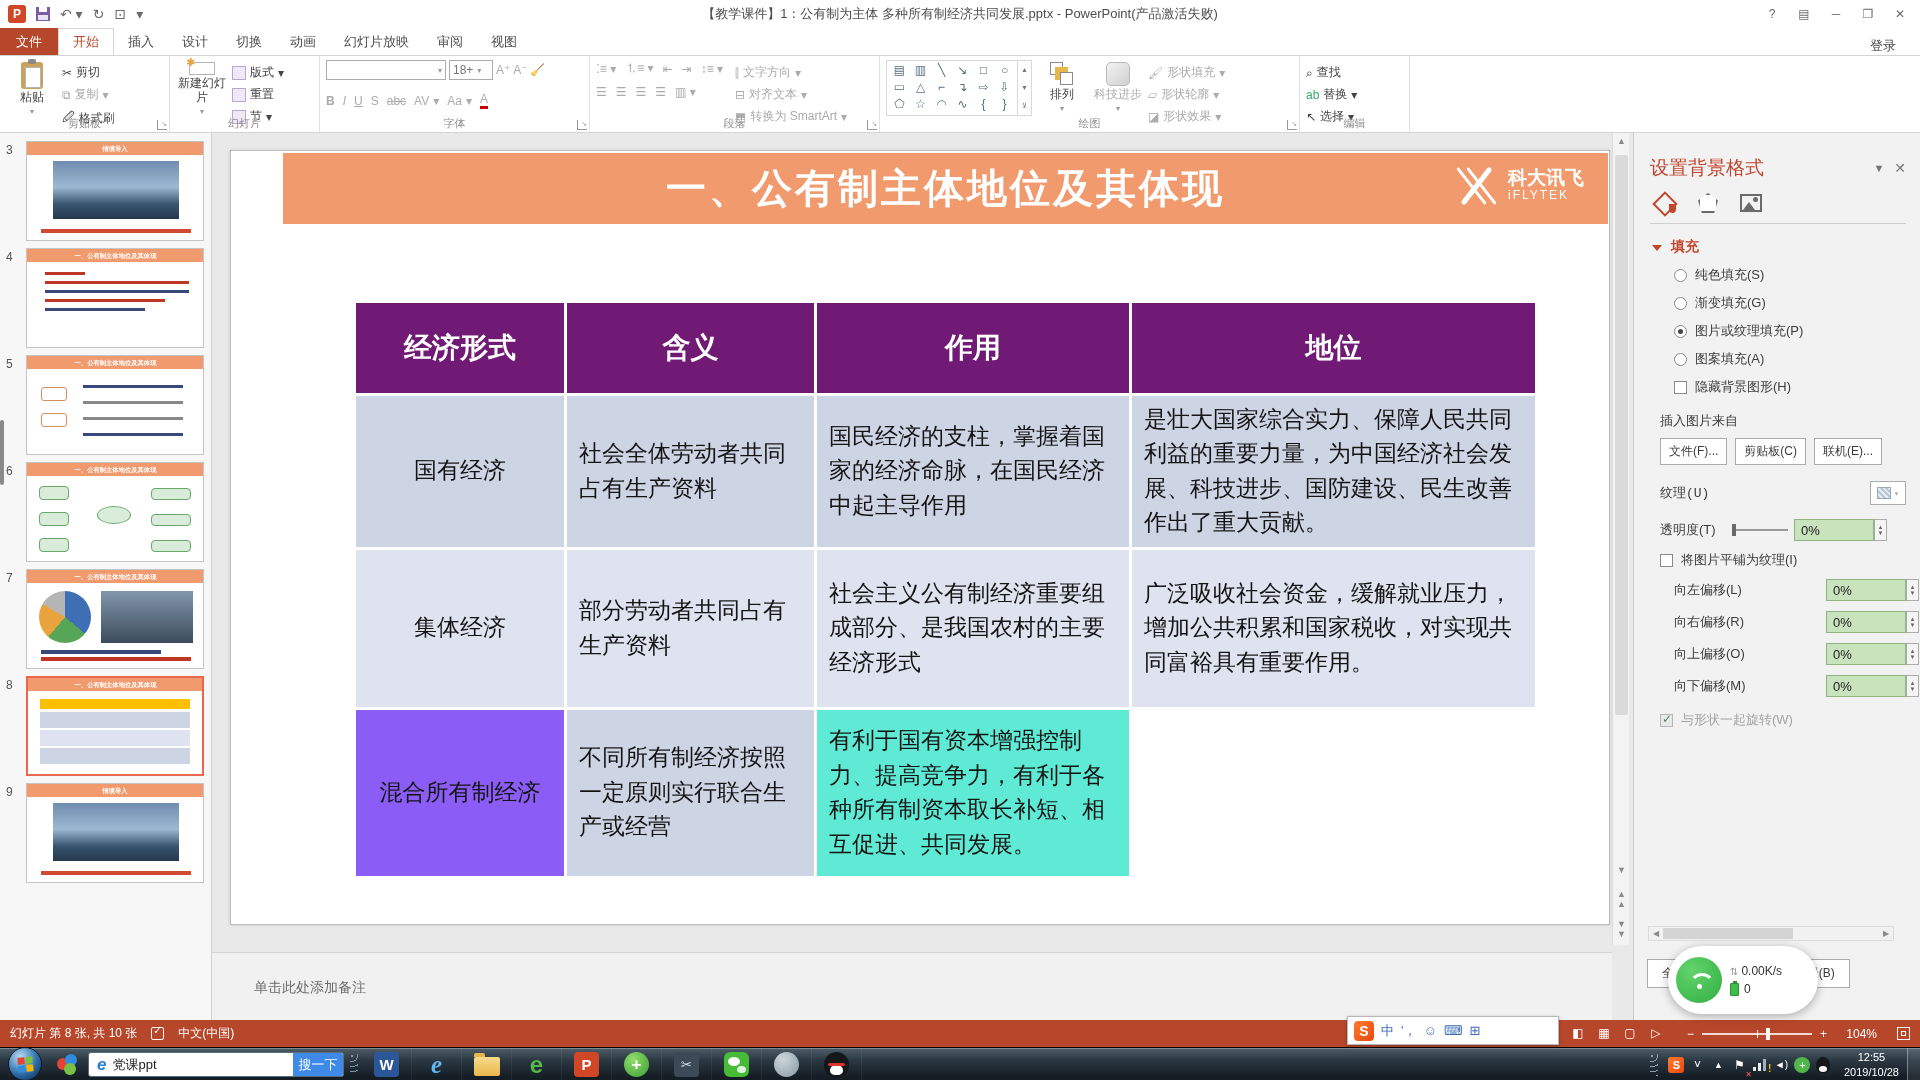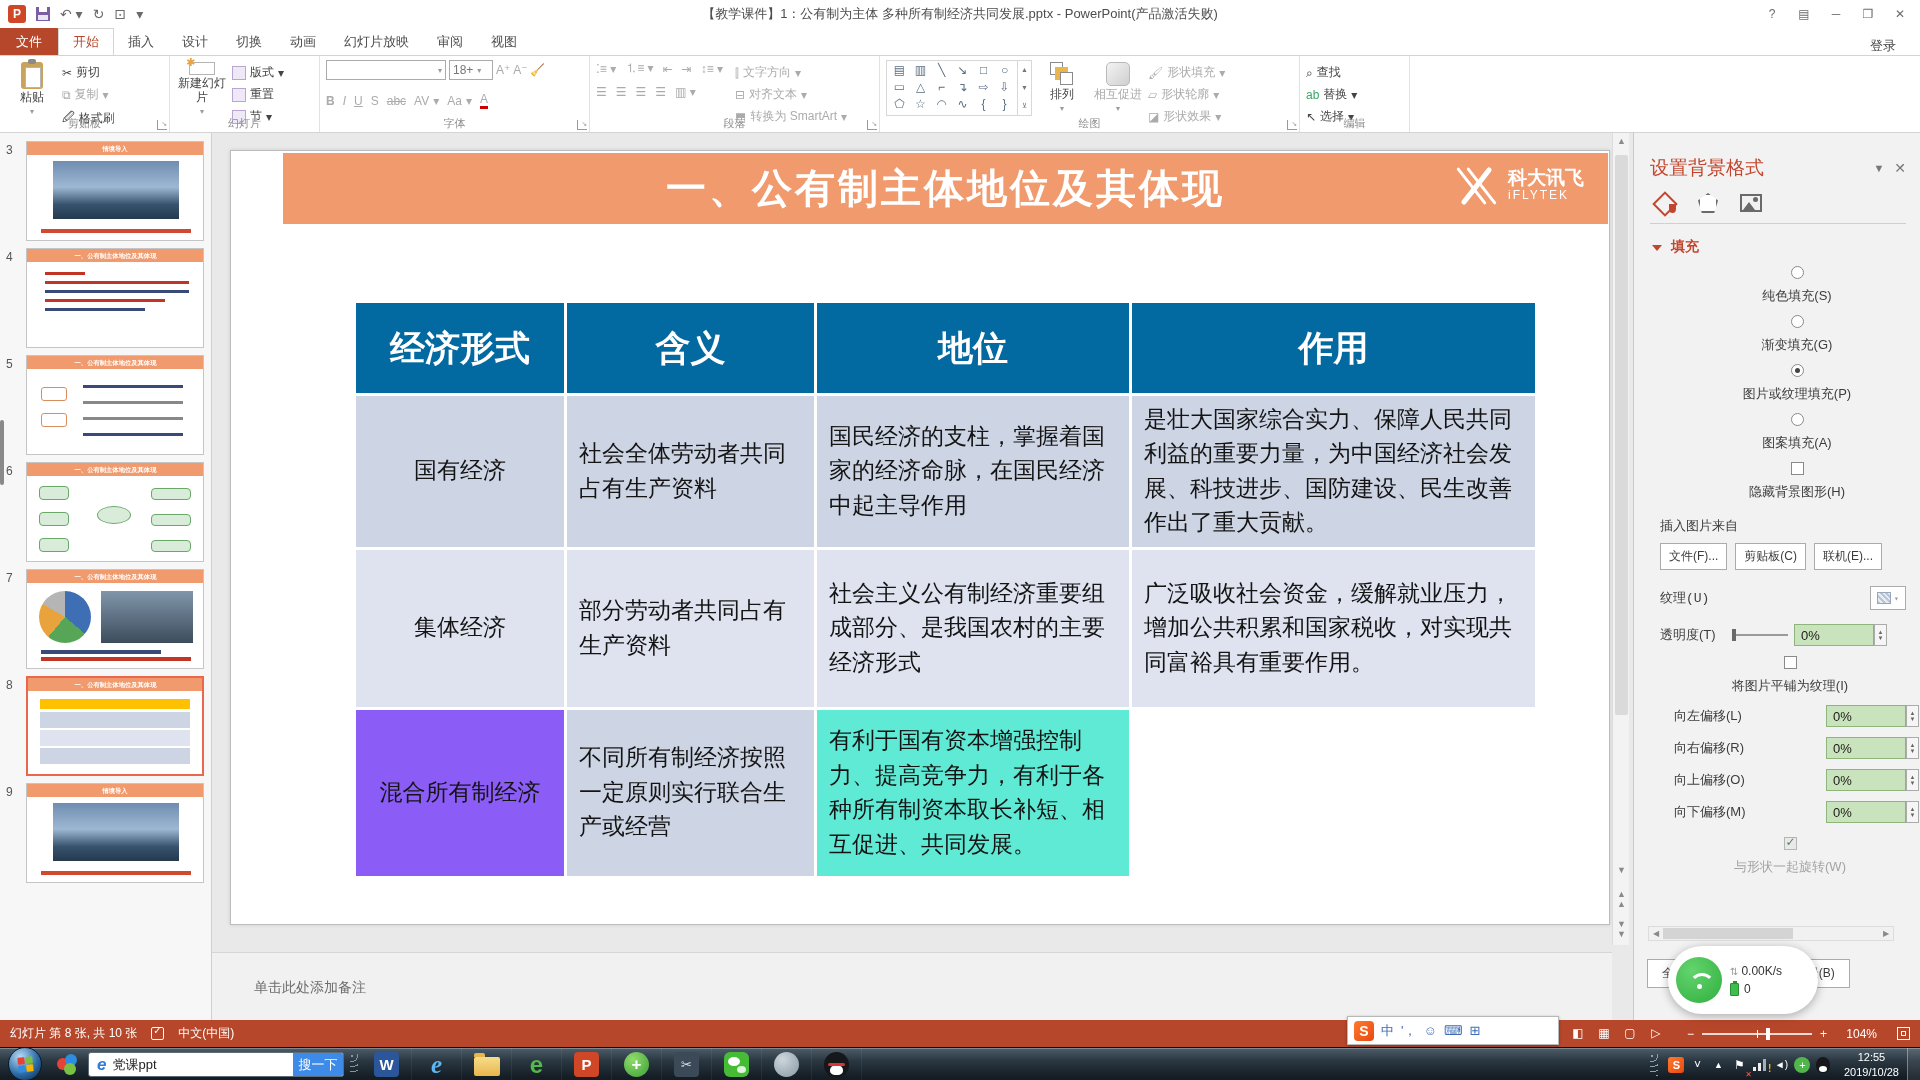--- a/index.html
+++ b/index.html
@@ -85,21 +85,21 @@
   .banner-title { color:#fff; font-size:40px; font-weight:bold; letter-spacing:3px; }
   .logo { position:absolute; right:24px; top:12px; display:flex; align-items:center; gap:8px; color:#fff; }
   .logo-x { width:44px; height:40px; position:relative; }
   .logo-x i { position:absolute; left:18px; top:-2px; width:5px; height:46px; background:#fff; border-radius:3px; }
   .logo-x .x1 { transform:rotate(38deg); }
   .logo-x .x2 { transform:rotate(-38deg); width:3px; left:14px; }
   .logo-x .x3 { transform:rotate(-38deg); width:3px; left:24px; }
   .logo-cn { font-size:19px; font-weight:bold; line-height:1.05; }
   .logo-en { font-size:12px; letter-spacing:2px; }
   .slide-table { position:absolute; left:125px; top:152px; display:grid; gap:3px; }
-  .th { background:#0369a1; color:#fff; font-size:35px; font-weight:bold; display:flex; align-items:center; justify-content:center; }
+  .th { background:#701a75; color:#fff; font-size:28px; font-weight:bold; display:flex; align-items:center; justify-content:center; }
   .td { font-family:"Liberation Serif","DejaVu Serif",serif; color:#141414; font-size:23px; line-height:1.5; display:flex; align-items:center; padding:6px 12px; }
   .td.c0 { justify-content:center; text-align:center; }
 
   .vscroll { position:absolute; left:1400px; top:0; width:17px; height:812px; background:#F3F3F3; border-left:1px solid #dcdcdc; }
   .vscroll .arr { position:absolute; left:0; width:17px; text-align:center; font-size:9px; color:#8a8a8a; }
   .vscroll .vthumb { position:absolute; left:2px; top:22px; width:13px; height:560px; background:#DADADA; border-radius:2px; }
   .notes { position:absolute; left:0; top:819px; width:1400px; height:68px; background:#F1F1F1; border-top:1px solid #d6d6d6; }
   .notes-ph { position:absolute; left:42px; top:26px; font-size:14px; color:#6d6d6d; }
 
   
@@ -112,21 +112,21 @@
   .p-bucket::before { content:""; position:absolute; left:2px; top:2px; width:14px; height:14px; border:2px solid #C2452D; transform:rotate(45deg); }
   .p-bucket::after { content:""; position:absolute; right:0; bottom:0; width:7px; height:9px; background:#C2452D; border-radius:0 0 60% 60%; }
   .p-pent { width:20px; height:20px; background:#fff; border:2px solid #6a6a6a; clip-path:polygon(50% 0,100% 38%,81% 100%,19% 100%,0 38%); }
   .p-pic { width:22px; height:18px; border:2px solid #6a6a6a; position:relative; }
   .p-pic::before { content:""; position:absolute; right:2px; top:1px; width:5px; height:5px; border-radius:50%; background:#6a6a6a; }
   .p-pic::after { content:""; position:absolute; left:1px; bottom:0; border-left:6px solid transparent; border-right:6px solid transparent; border-bottom:8px solid #6a6a6a; }
   .panel-divider { margin:10px 14px 0 16px; border-top:1px solid #cfcfcf; position:relative; }
   .panel-divider i { position:absolute; left:14px; top:-7px; width:12px; height:7px; background:#F2F2F2; clip-path:polygon(50% 0,100% 100%,0 100%); border:1px solid #cfcfcf; }
   .sect { display:flex; align-items:center; gap:9px; margin:14px 0 4px 18px; color:#C2452D; font-size:14px; font-weight:bold; }
   .sect i { width:0; height:0; border-left:5px solid transparent; border-right:5px solid transparent; border-top:6px solid #C2452D; transform:translateY(1px); }
-  .opt { display:flex; align-items:center; gap:8px; margin:10px 0 0 40px; font-size:13px; color:#3c3c3c;flex-direction:column; }
+  .opt { display:flex; align-items:center; gap:8px; margin:10px 0 0 40px; font-size:13px; color:#3c3c3c; }
   .radio { width:13px; height:13px; border:1px solid #8a8a8a; border-radius:50%; background:#fff; position:relative; flex:0 0 13px; }
   .radio.on::before { content:""; position:absolute; left:3px; top:3px; width:5px; height:5px; border-radius:50%; background:#444; }
   .chk { width:13px; height:13px; border:1px solid #8a8a8a; background:#fff; position:relative; flex:0 0 13px; }
   .chk.on::before { content:"✓"; position:absolute; left:1px; top:-3px; font-size:12px; color:#5f7d5f; }
   .opt.disab { color:#a4a4a4; }
   .opt.disab .chk { border-color:#b5b5b5; background:#e9e9e9; }
   .p-label { margin:16px 0 0 26px; font-size:13px; color:#3c3c3c; }
   .insert-btns { display:flex; gap:8px; margin:8px 0 0 26px; }
   .pbtn { border:1px solid #ababab; background:#fff; font-size:12px; color:#3c3c3c; padding:4px 8px; white-space:nowrap; }
   .texture-row { display:flex; align-items:center; margin:16px 14px 0 26px;font-family:Liberation Mono, monospace; }
@@ -388,21 +388,21 @@
       <span class="arrange-ic">
           <i class="a1"></i>
           <i class="a2"></i>
           <i class="a3"></i>
         </span>
       <span>排列</span>
         <span class="caret">▾</span>
     </div>
     <div class="bigbtn dis">
       <span class="qstyle-ic"></span>
-      <span>相互促进</span>
+      <span>科技进步</span>
         <span class="caret">▾</span>
     </div>
     <div class="smallcol dis">
       <span class="sbtn">🖌 <span>形状填充</span> ▾</span>
       <span class="sbtn">▱ <span>形状轮廓</span> ▾</span>
       <span class="sbtn">◪ <span>形状效果</span> ▾</span>
     </div>
     <span class="rgroup-label">绘图</span>
     <span class="dlaunch">↘</span>
   </div>
@@ -528,22 +528,22 @@
             </span>
           <span>
             <div class="logo-cn">科大讯飞</div>
             <div class="logo-en">iFLYTEK</div>
           </span>
         </div>
       </div>
       <div class="slide-table" id="slide-table" style="grid-template-columns: 208px 247px 312px 403px; grid-template-rows: 90px 151px 157px 166px;">
           <div class="th">经济形式</div>
           <div class="th">含义</div>
+          <div class="th">作用</div>
           <div class="th">地位</div>
-          <div class="th">作用</div>
           <div class="td c0" style="background: rgb(205, 212, 228);">国有经济</div>
           <div class="td" style="background: rgb(205, 212, 228);">社会全体劳动者共同占有生产资料</div>
           <div class="td" style="background: rgb(205, 212, 228);">国民经济的支柱，掌握着国家的经济命脉，在国民经济中起主导作用</div>
           <div class="td" style="background: rgb(205, 212, 228);">是壮大国家综合实力、保障人民共同利益的重要力量，为中国经济社会发展、科技进步、国防建设、民生改善作出了重大贡献。</div>
           <div class="td c0" style="background: rgb(222, 227, 239);">集体经济</div>
           <div class="td" style="background: rgb(222, 227, 239);">部分劳动者共同占有生产资料</div>
           <div class="td" style="background: rgb(222, 227, 239);">社会主义公有制经济重要组成部分、是我国农村的主要经济形式</div>
           <div class="td" style="background: rgb(222, 227, 239);">广泛吸收社会资金，缓解就业压力，增加公共积累和国家税收，对实现共同富裕具有重要作用。</div>
           <div class="td c0" style="background: #8b5cf6; text-align: right;">混合所有制经济</div>
           <div class="td" style="background: rgb(205, 212, 228);">不同所有制经济按照一定原则实行联合生产或经营</div>

